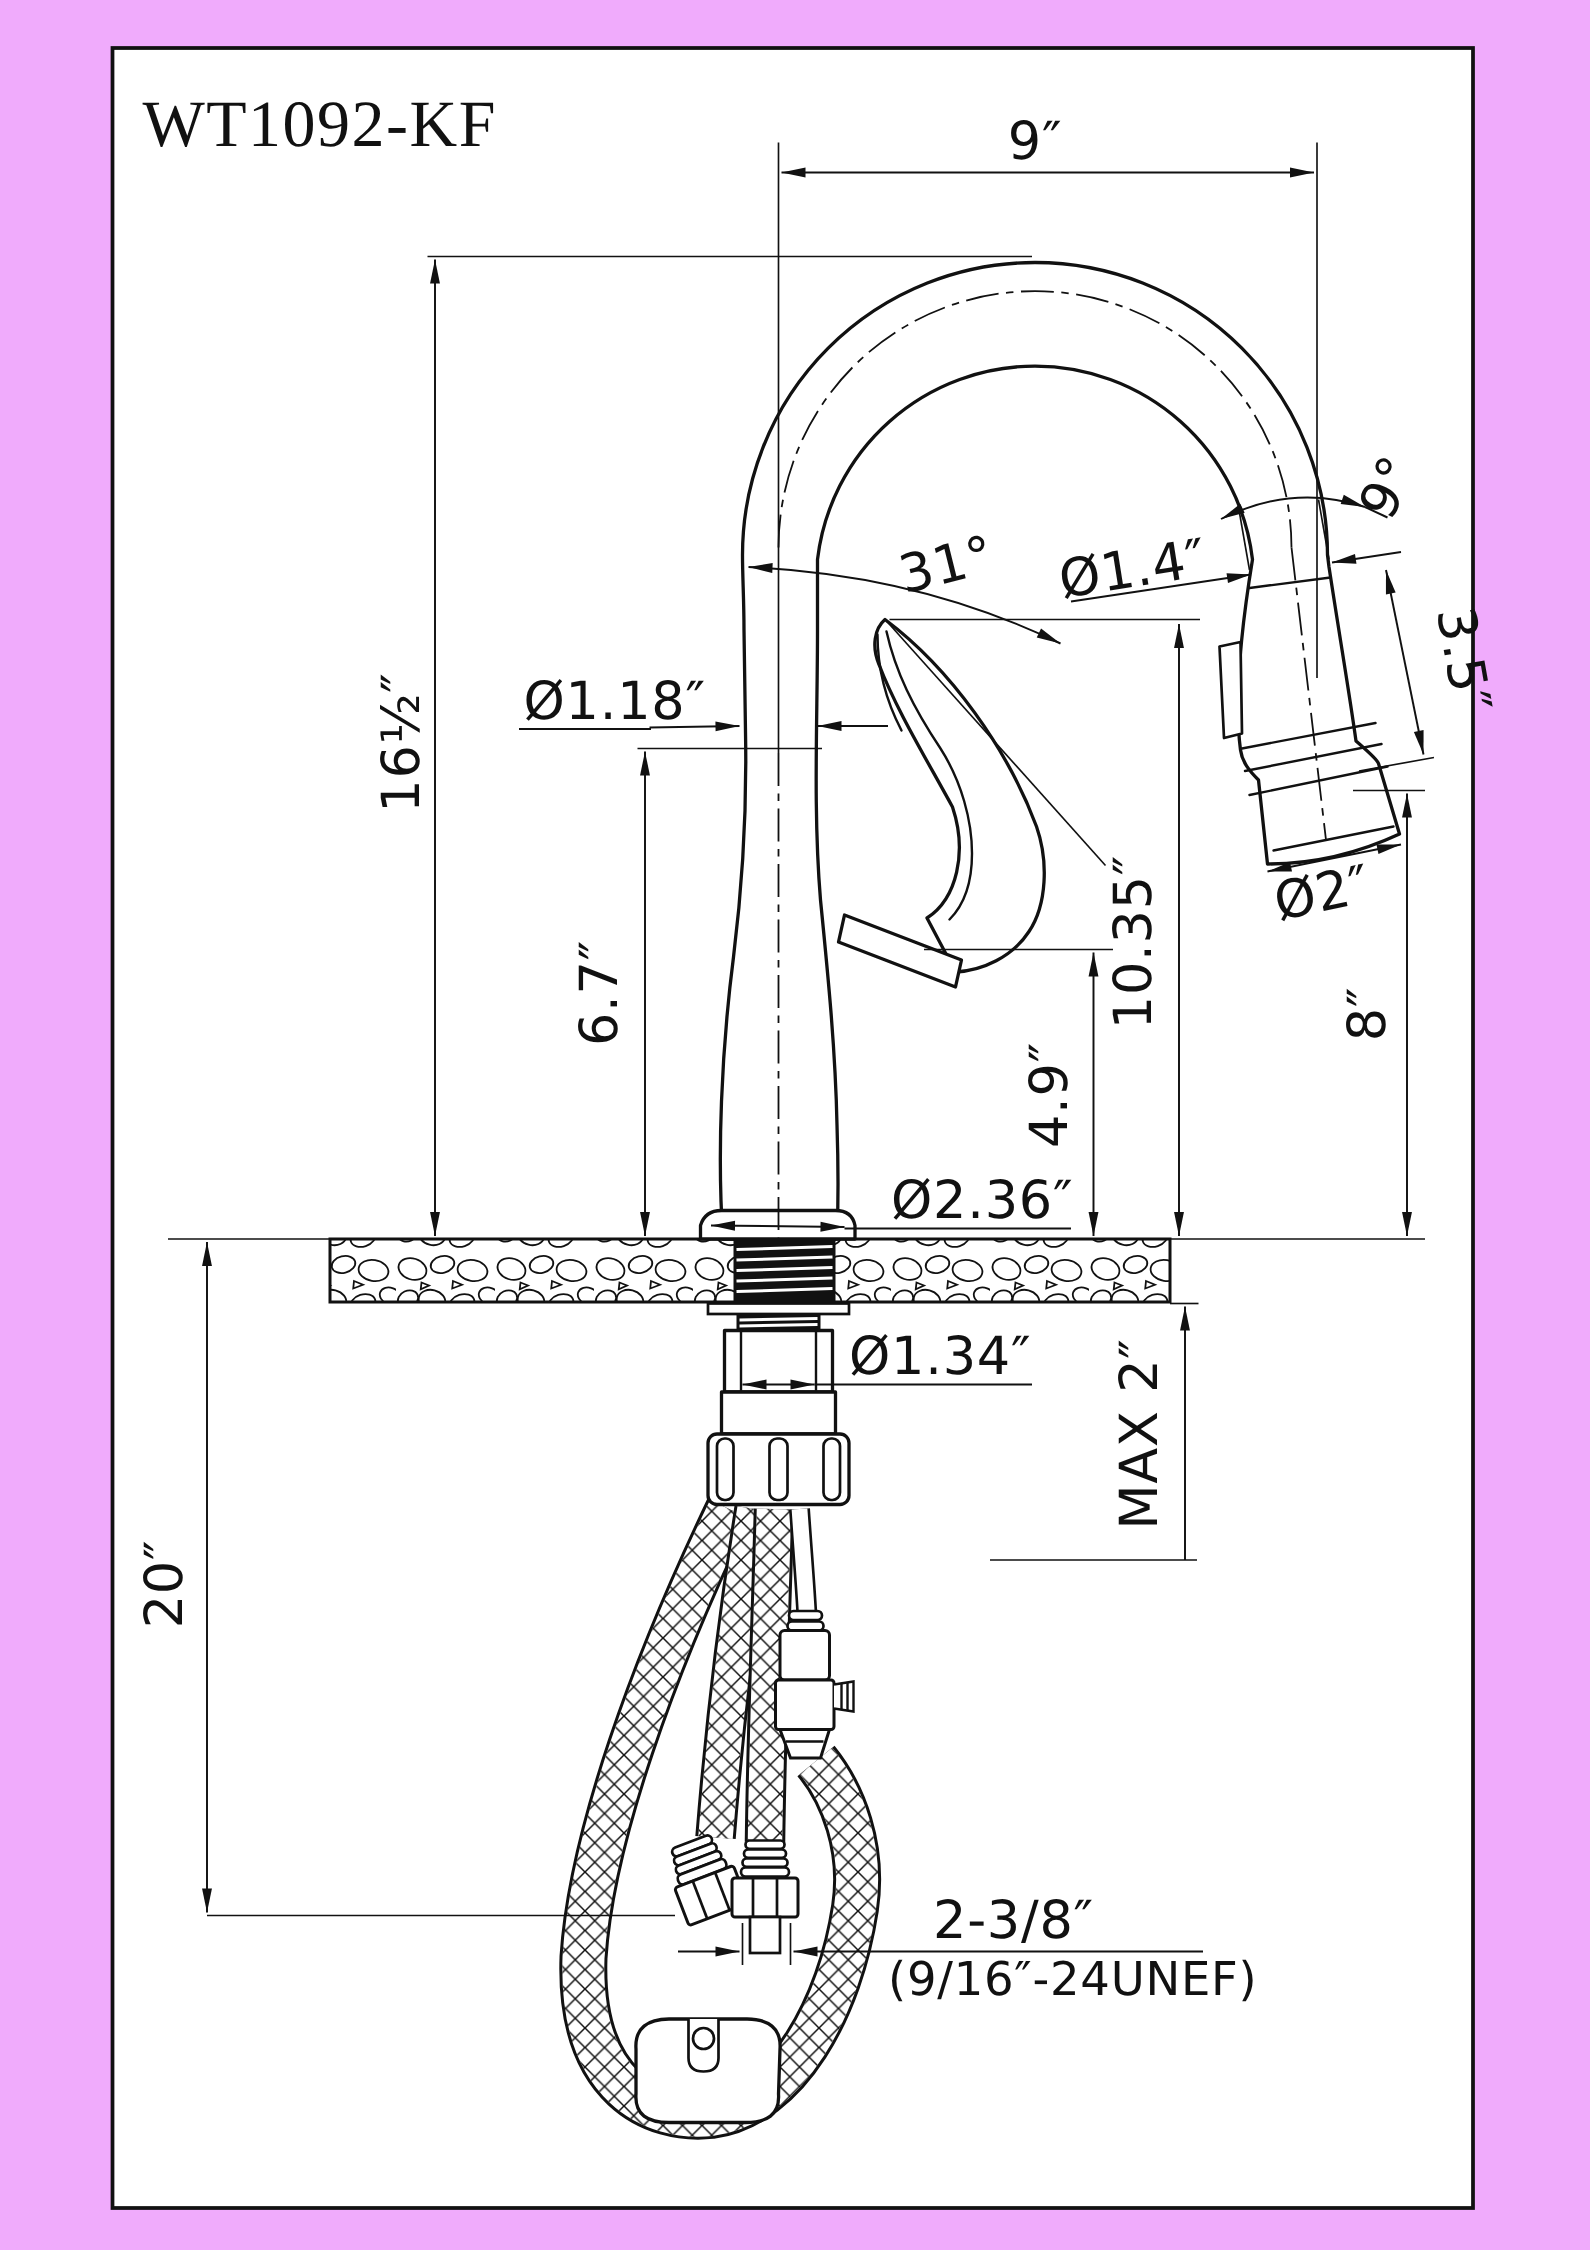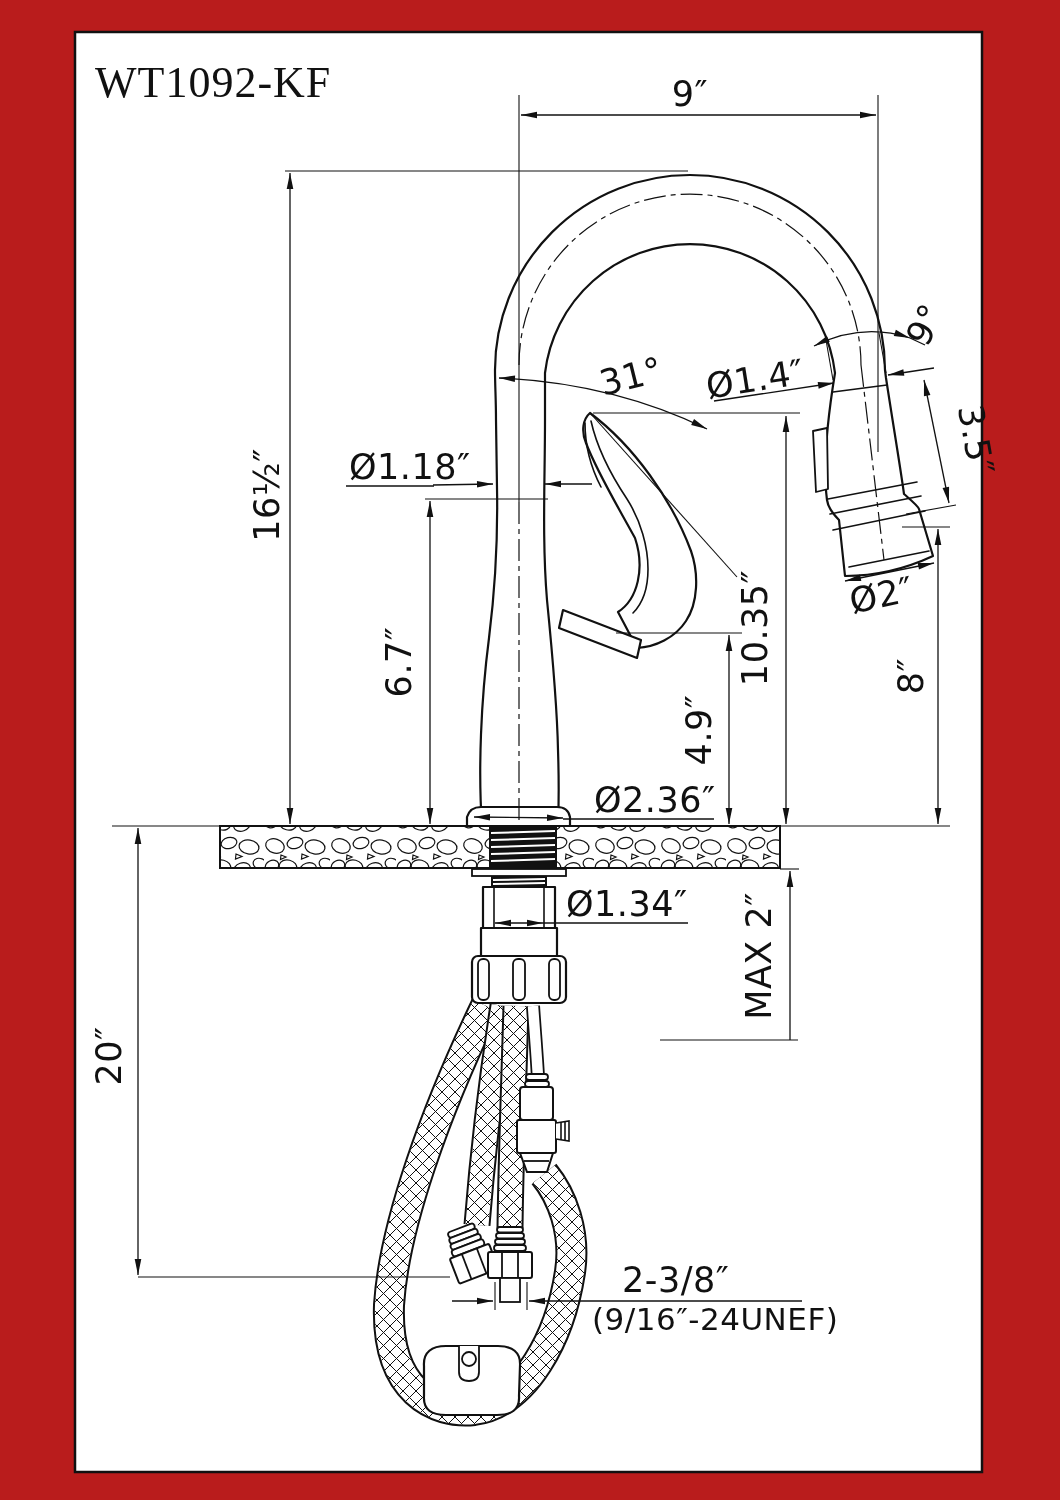--- a/index.html
+++ b/index.html
@@ -1,16 +1,16 @@
 <!DOCTYPE html>
 <html><head>
 <meta charset="utf-8">
 <style>
   html,body{margin:0;padding:0;background:#fff;}
-  .sheet{width:1060px;height:1500px;position:relative;background:#b91c1c;overflow:hidden;}
+  .sheet{width:1060px;height:1500px;position:relative;background:#f0abfc;overflow:hidden;}
   svg{display:block;}
   .olf  {fill:#fff;stroke:#111;stroke-width:2.2;stroke-linejoin:round;}
   .thin {fill:none;stroke:#111;stroke-width:1.6;stroke-linecap:round;}
   .dim  {fill:none;stroke:#111;stroke-width:1.3;}
   .ext  {fill:none;stroke:#111;stroke-width:1.1;}
   .cl   {fill:none;stroke:#111;stroke-width:1.2;stroke-dasharray:22 5 5 5;}
   .dimtxt{font-family:"DejaVu Sans",sans-serif;font-size:35px;fill:#111;letter-spacing:.5px;}
   .dimtxt2{font-family:"DejaVu Sans",sans-serif;font-size:31px;fill:#111;letter-spacing:.5px;}
   .titletxt{font-family:"Liberation Serif","DejaVu Serif",serif;font-size:44px;fill:#111;letter-spacing:1px;}
 </style>

